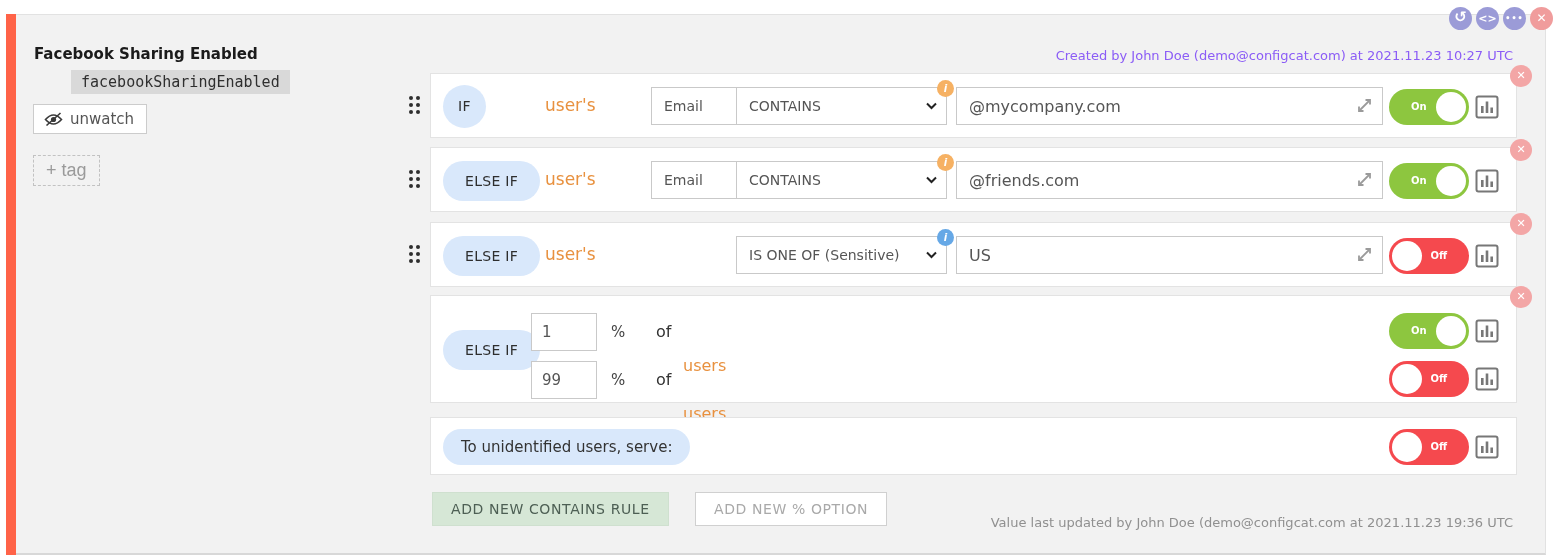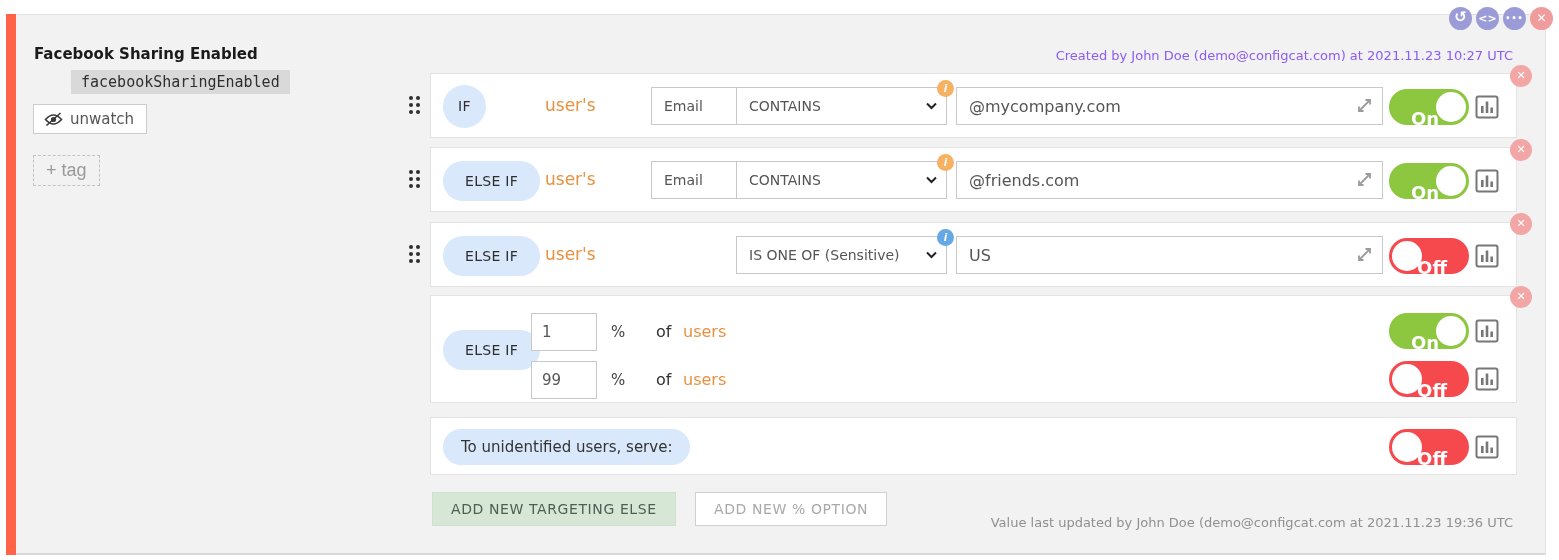--- a/index.html
+++ b/index.html
@@ -37,40 +37,40 @@
   .info-badge { position:absolute; right:-8px; top:-8px; width:17px; height:17px; border-radius:50%; color:#ffffff; font-size:10px; font-weight:bold; text-align:center; line-height:17px; font-style:italic; }
   .info-badge.orange { background:#f6b163; }
   .info-badge.blue { background:#66a8e6; }
 
   .value-wrap { position:absolute; left:525px; top:13px; width:427px; height:38px; }
   .value-input { width:100%; height:100%; border:1px solid #c9c9c9; padding:0 38px 0 12px; font-size:16px; color:#555555; font-family:"DejaVu Sans","Liberation Sans",sans-serif; }
   .expand-icon { position:absolute; right:10px; top:10px; cursor:pointer; }
 
   .toggle { position:absolute; right:47px; width:80px; height:36px; border-radius:18px; cursor:pointer; }
   .toggle .knob { position:absolute; top:3px; width:30px; height:30px; border-radius:50%; background:#ffffff; }
-  .toggle .t-label { position:absolute; top:12px; line-height:36px; color:#ffffff; font-size:18px; font-weight:bold; }
+  .toggle .t-label { position:absolute; top:0; line-height:36px; color:#ffffff; font-size:10px; font-weight:bold; }
   .toggle.on { background:#8dc63f; }
   .toggle.on .knob { right:3px; }
   .toggle.on .t-label { left:22px; }
   .toggle.off { background:#f5494e; }
   .toggle.off .knob { left:3px; }
   .toggle.off .t-label { right:22px; }
 
   .stats-btn { position:absolute; right:17px; width:24px; height:24px; cursor:pointer; }
 
   .drag-handle { position:absolute; left:409px; display:grid; grid-template-columns:repeat(2,4px); grid-auto-rows:4px; gap:3px 3px; cursor:grab; }
   .drag-handle span { width:4px; height:4px; border-radius:50%; background:#2f2f2f; }
 
   .rule-close { position:absolute; left:1510px; width:22px; height:22px; border-radius:50%; background:#f3a6a6; color:#ffffff; font-size:11px; font-weight:bold; text-align:center; line-height:22px; cursor:pointer; }
 
   
   .pct-input { position:absolute; left:100px; width:66px; height:38px; border:1px solid #c9c9c9; padding:0 10px; font-size:15px; color:#555555; font-family:"DejaVu Sans","Liberation Sans",sans-serif; }
   .pct-sign { position:absolute; left:180px; font-size:15px; color:#444444; }
   .pct-of { position:absolute; left:225px; font-size:16px; color:#333333; }
-  .pct-users { position:absolute; left:252px; font-size:16px; color:#e8913f; cursor:pointer; }
+  .pct-users { position:absolute; left:252px; font-size:16px; color:#e8913f; cursor:pointer;margin-top:34px; }
 
   .default-pill { position:absolute; left:12px; top:11px; height:36px; line-height:36px; border-radius:18px; padding:0 18px; background:#d9e8fb; color:#333333; font-size:15px; }
 
   
   .add-rule-btn { position:absolute; left:432px; top:492px; height:34px; background:#d6e7d6; border:1px solid #cfe0cf; color:#4d5f54; font-size:14px; letter-spacing:0.6px; padding:0 18px; cursor:pointer; font-family:"DejaVu Sans","Liberation Sans",sans-serif; }
   .add-pct-btn { position:absolute; left:695px; top:492px; height:34px; background:#ffffff; border:1px solid #d0d0d0; color:#a9a9a9; font-size:14px; letter-spacing:0.6px; padding:0 18px; cursor:pointer; font-family:"DejaVu Sans","Liberation Sans",sans-serif; }
 </style>
 </head>
 <body>
 
@@ -268,16 +268,16 @@
         <span class="t-label">Off</span>
       </div>
     <div class="stats-btn" style="top:17px;"><svg width="24" height="24" viewBox="0 0 24 24">
           <rect x="1.5" y="1.5" width="21" height="21" rx="2" fill="none" stroke="#777" stroke-width="2"></rect>
           <rect x="6" y="11" width="2.6" height="7" fill="#777"></rect>
           <rect x="10.7" y="6.5" width="2.6" height="11.5" fill="#777"></rect>
           <rect x="15.4" y="12.5" width="2.6" height="5.5" fill="#777"></rect>
         </svg></div>
   </div>
 
-  <button class="add-rule-btn">ADD NEW TARGETING ELSE</button>
+  <button class="add-rule-btn">ADD NEW CONTAINS RULE</button>
   <button class="add-pct-btn">ADD NEW % OPTION</button>
   <div class="updated-text">Value last updated by John Doe (demo@configcat.com at 2021.11.23 19:36 UTC</div>
 </div>
 
 </body></html>

